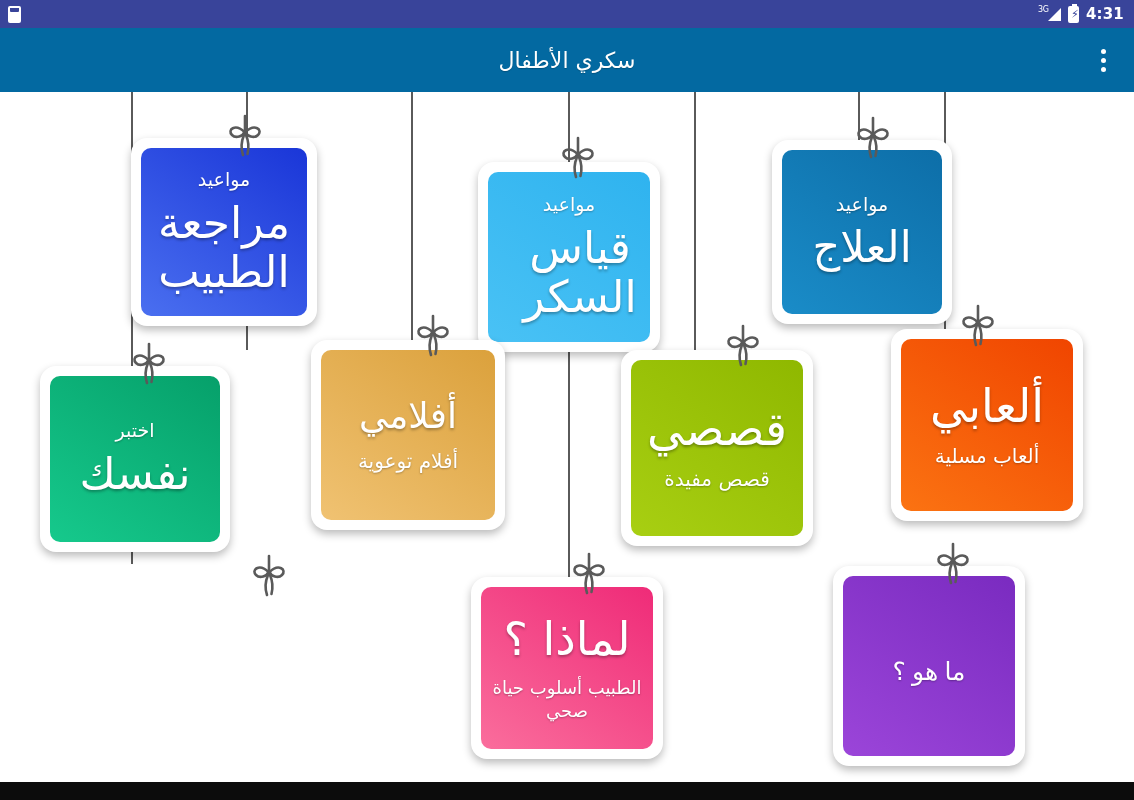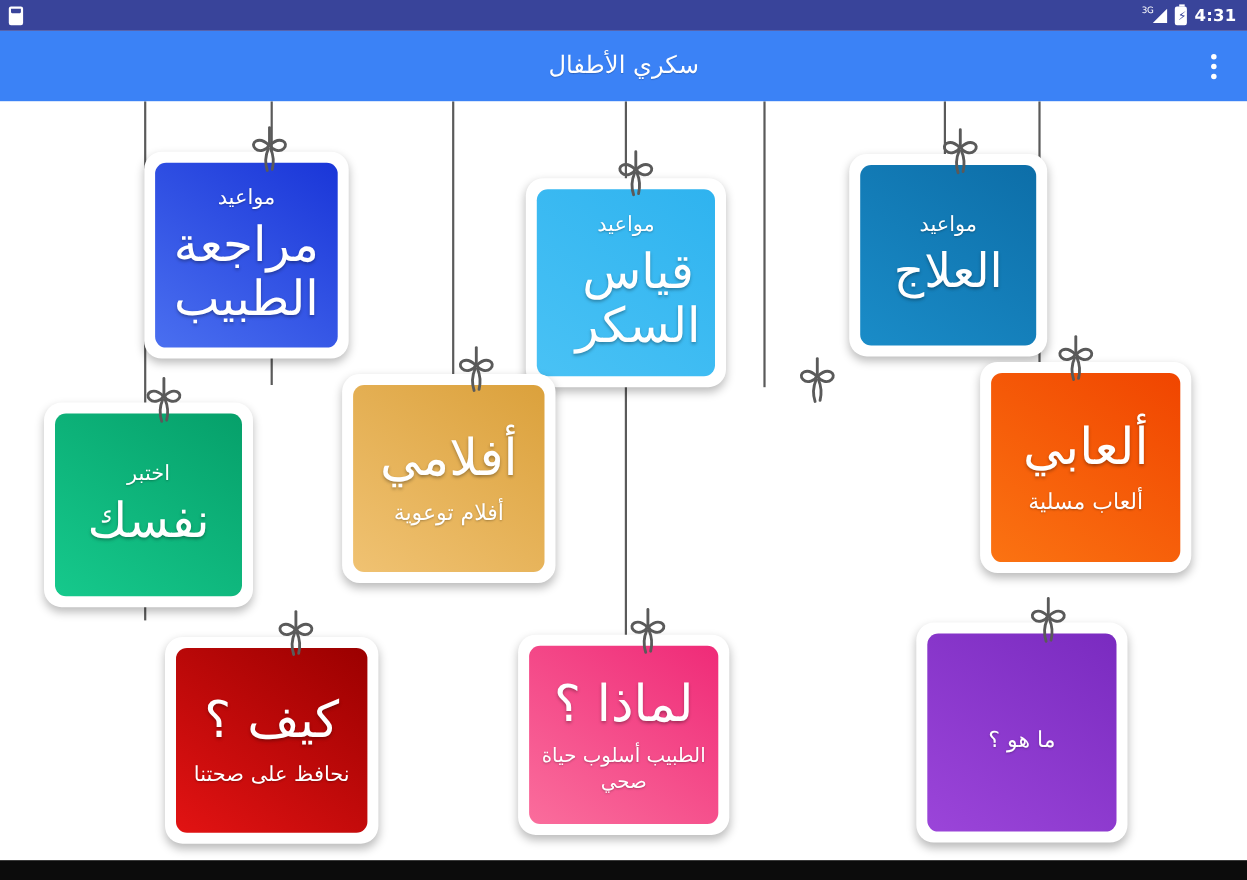--- a/index.html
+++ b/index.html
@@ -235,21 +235,21 @@
         <div class="signal-tri"></div>
         <div class="signal-3g">3G</div>
       </div>
       <div class="battery">
         <div class="battery-bolt">⚡</div>
       </div>
       <div class="clock">4:31</div>
     </div>
   </div>
 
-  <div id="app-bar" style="background: #3b82f6;">
+  <div id="app-bar" style="background: #0369a1;">
     <div id="app-title">سكري الأطفال</div>
     <div id="overflow-menu">
       <span></span>
         <span></span>
         <span></span>
     </div>
   </div>
 
   <div id="board">
       <div class="string" style="left: 131px; top: 0px; height: 472px; background: rgb(90, 90, 90);"></div>
@@ -389,53 +389,53 @@
         <div class="card-frame">
           <div class="card-face" style="background: linear-gradient(215deg, rgb(6, 160, 106) 0%, rgb(22, 201, 140) 100%);">
             <div class="card-big" style="font-size: 44px;">نفسك</div>
             <div class="card-small" style="font-size: 19px;">اختبر</div>
           </div>
         </div>
       </div>
       <div class="card order-big-first" style="left: 311px; top: 248px; width: 194px; height: 190px;">
         <div class="card-frame">
           <div class="card-face" style="background: linear-gradient(215deg, rgb(219, 161, 60) 0%, rgb(240, 194, 114) 100%);">
-            <div class="card-big" style="font-size: 46px;">أفلامي</div>
+            <div class="card-big" style="font-size: 36px;">أفلامي</div>
             <div class="card-small" style="font-size: 20px;">أفلام توعوية</div>
+          </div>
+        </div>
+      </div>
+      <div class="card order-big-first" style="left: 621px; top: 258px; width: 192px; height: 196px;">
+        <div class="card-frame">
+          <div class="card-face" style="background: linear-gradient(215deg, rgb(143, 184, 0) 0%, rgb(168, 207, 18) 100%);">
+            <div class="card-big" style="font-size: 46px;">قصصي</div>
+            <div class="card-small" style="font-size: 20px;">قصص مفيدة</div>
           </div>
         </div>
       </div>
       <div class="card order-big-first" style="left: 891px; top: 237px; width: 192px; height: 192px;">
         <div class="card-frame">
           <div class="card-face" style="background: linear-gradient(215deg, rgb(240, 69, 0) 0%, rgb(251, 115, 18) 100%);">
             <div class="card-big" style="font-size: 46px;">ألعابي</div>
             <div class="card-small" style="font-size: 20px;">ألعاب مسلية</div>
           </div>
         </div>
       </div>
-      <div class="card order-big-first" style="left: 150px; top: 487px; width: 194px; height: 188px;">
-        <div class="card-frame">
-          <div class="card-face" style="background: linear-gradient(215deg, rgb(155, 0, 0) 0%, rgb(226, 19, 19) 100%);">
-            <div class="card-big" style="font-size: 46px;">كيف ؟</div>
-            <div class="card-small" style="font-size: 19px;">نحافظ على صحتنا</div>
-          </div>
-        </div>
-      </div>
       <div class="card order-big-first" style="left: 471px; top: 485px; width: 192px; height: 182px;">
         <div class="card-frame">
           <div class="card-face" style="background: linear-gradient(215deg, rgb(239, 43, 120) 0%, rgb(250, 109, 156) 100%);">
             <div class="card-big" style="font-size: 46px;">لماذا ؟</div>
             <div class="card-small" style="font-size: 18px;">الطبيب أسلوب حياة صحي</div>
           </div>
         </div>
       </div>
       <div class="card order-big-first" style="left: 833px; top: 474px; width: 192px; height: 200px;">
         <div class="card-frame">
           <div class="card-face" style="background: linear-gradient(215deg, rgb(122, 43, 192) 0%, rgb(155, 69, 217) 100%);">
-            <div class="card-small" style="font-size: 20px;">ما هو ؟</div>
+            <div class="card-small" style="font-size: 25px; font-family: Liberation Serif, serif;">ما هو ؟</div>
           </div>
         </div>
       </div>
     </div>
 
   <div id="nav-bar" style="background: rgb(12, 12, 12);"></div>
 
 </div>
 
 </body></html>

